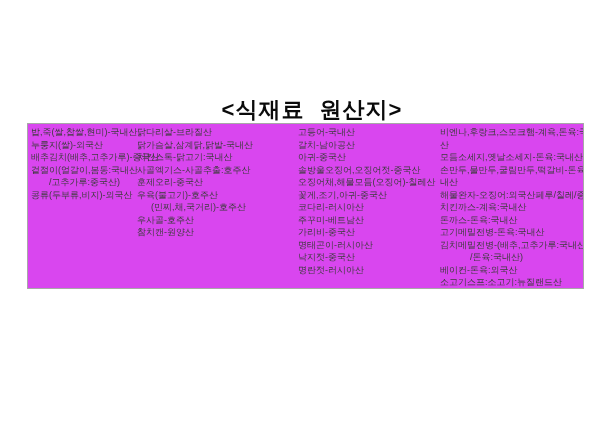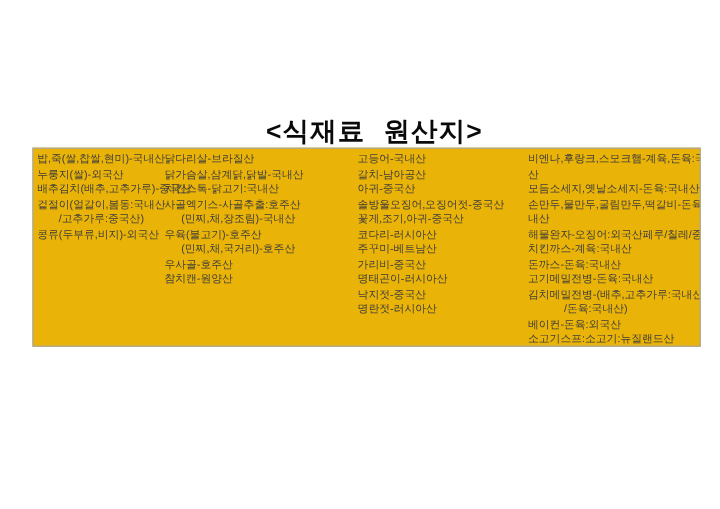--- a/index.html
+++ b/index.html
@@ -30,36 +30,36 @@
   }
   .origin-table {
     position: absolute;
     left: 27px;
     top: 123px;
     width: 557px;
     height: 166px;
     border: 1px solid #a8a8a8;
     box-sizing: border-box;
     overflow: hidden;
-    background: #eab308;
+    background: #d946ef;
   }
   .origin-col {
     position: absolute;
     top: 2px;
     font-size: 9px;
     line-height: 12.5px;
     color: #3c3c3c;
     white-space: nowrap;
   }
   .origin-col .line {
     height: 12.5px;
   }
   .col1 { left: 3px;   width: 115px; }
   .col2 { left: 109px; width: 150px; }
-  .col3 { left: 270px; width: 141px; font-family: Liberation Serif, serif; }
+  .col3 { left: 270px; width: 141px; }
   .col4 { left: 412px; width: 144px; }
 </style>
 </head>
 <body>
 
 <div class="page">
   <h1 class="doc-title">&lt;식재료 원산지&gt;</h1>
 
   <div class="origin-table">
     <div class="origin-col col1">
@@ -68,31 +68,32 @@
         <div class="line">배추김치(배추,고추가루)-중국산</div>
         <div class="line">겉절이(얼갈이,봄동:국내산</div>
         <div class="line" style="padding-left: 18px;">/고추가루:중국산)</div>
         <div class="line">콩류(두부류,비지)-외국산</div>
       </div>
     <div class="origin-col col2">
         <div class="line">닭다리살-브라질산</div>
         <div class="line">닭가슴살,삼계닭,닭발-국내산</div>
         <div class="line">치킨스톡-닭고기:국내산</div>
         <div class="line">사골엑기스-사골추출:호주산</div>
-        <div class="line" style="padding-left: 14px;">(민찌,채,장조림)-국내산</div>
+        <div class="line">훈제오리-중국산</div>
         <div class="line">우육(불고기)-호주산</div>
         <div class="line" style="padding-left: 14px;">(민찌,채,국거리)-호주산</div>
         <div class="line">우사골-호주산</div>
         <div class="line">참치캔-원양산</div>
       </div>
     <div class="origin-col col3">
         <div class="line">고등어-국내산</div>
         <div class="line">갈치-남아공산</div>
         <div class="line">아귀-중국산</div>
         <div class="line">솔방울오징어,오징어젓-중국산</div>
+        <div class="line">오징어채,해물모듬(오징어)-칠레산</div>
         <div class="line">꽃게,조기,아귀-중국산</div>
         <div class="line">코다리-러시아산</div>
         <div class="line">주꾸미-베트남산</div>
         <div class="line">가리비-중국산</div>
         <div class="line">명태곤이-러시아산</div>
         <div class="line">낙지젓-중국산</div>
         <div class="line">명란젓-러시아산</div>
       </div>
     <div class="origin-col col4">
         <div class="line">비엔나,후랑크,스모크햄-계육,돈육:국내</div>

